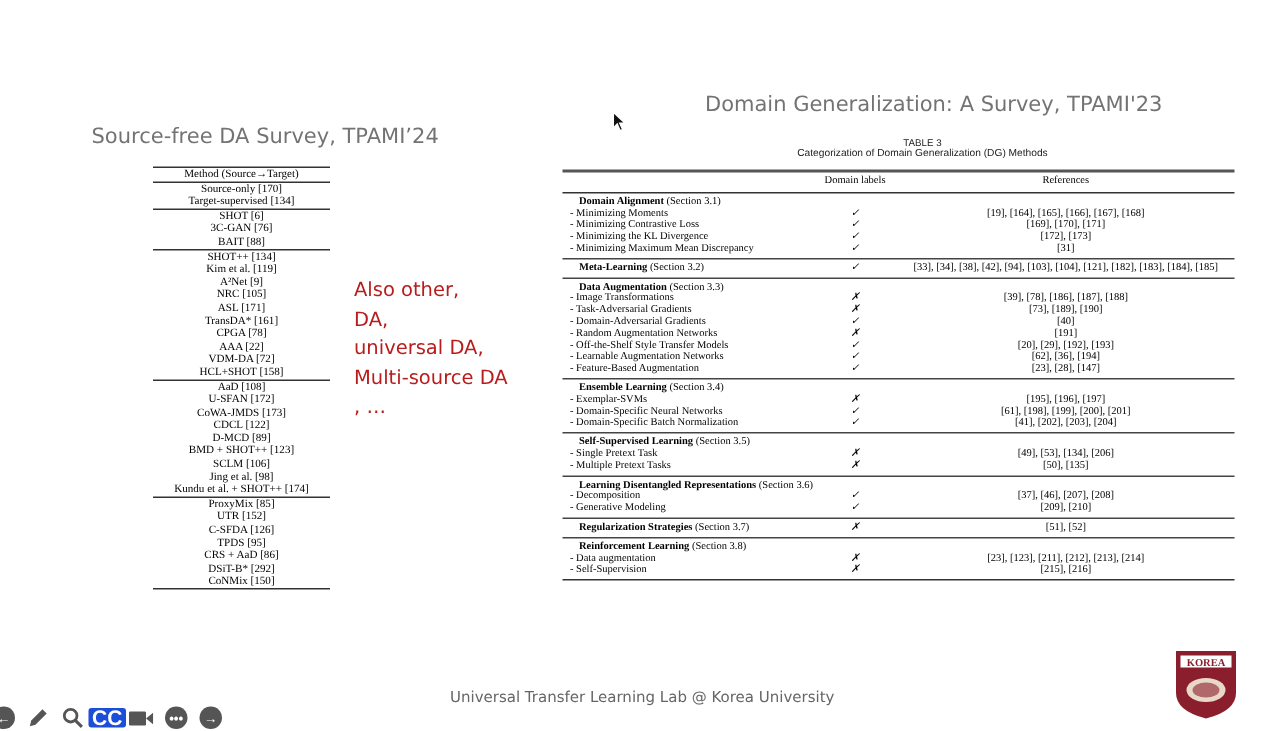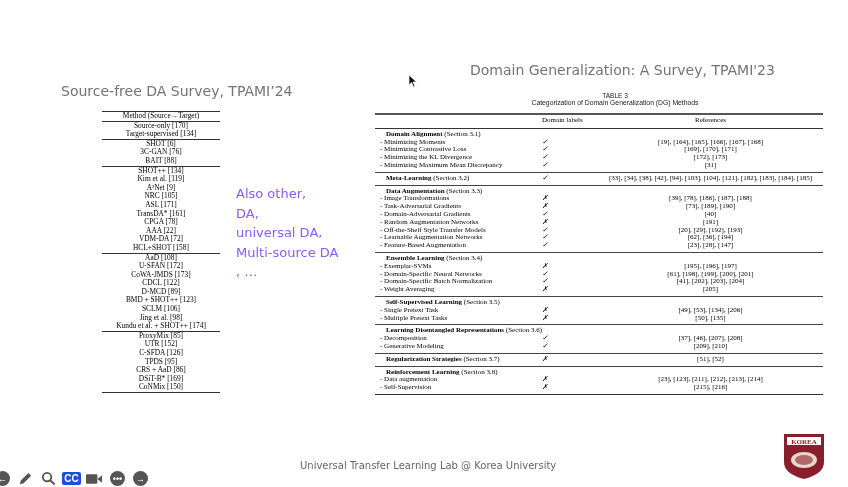--- a/index.html
+++ b/index.html
@@ -8,28 +8,28 @@
   .slide-title { font-family:"DejaVu Sans", sans-serif; font-size:14px; color:#737373; white-space:nowrap; }
   #left-title { left:61px; top:83px; }
   #right-title { left:470px; top:62px; }
 
   
   #sfda-table { left:102px; top:111px; width:118px; font-family:"Liberation Serif", serif; font-size:7.4px; line-height:8.6px; text-align:center; }
   #sfda-table .hdr { border-top:1px solid #333; border-bottom:1px solid #333; }
   #sfda-table .grp { border-bottom:1px solid #333; }
   #sfda-table .grp:last-child { border-bottom:1.5px solid #333; }
 
-  #also-note { left:236px; top:184px; font-family:"DejaVu Sans", sans-serif; font-size:13px; line-height:19.5px; color:#8b5cf6; white-space:pre-line; }
+  #also-note { left:236px; top:184px; font-family:"DejaVu Sans", sans-serif; font-size:13px; line-height:19.5px; color:#b91c1c; white-space:pre-line; }
   #dg-table-label { left:565px; top:92px; width:100px; text-align:center; font-size:6.5px; color:#222; }
   #dg-table-sub { left:495px; top:99px; width:240px; text-align:center; font-size:6.8px; color:#222; }
   #dg-table { left:375px; top:113px; width:448px; font-family:"Liberation Serif", serif; font-size:7px; line-height:7.8px; }
   #dg-table table { width:100%; border-collapse:collapse; }
   #dg-table td, #dg-table th { padding:0; vertical-align:top; font-weight:normal; }
   #dg-table .c1 { width:157px; padding-left:1px; white-space:nowrap; }
-  #dg-table .c2 { width:56px; text-align:left; }
+  #dg-table .c2 { width:56px; text-align:center; }
   #dg-table .c3 { text-align:center; white-space:nowrap; }
   #dg-table thead th { border-top:2px solid #555; border-bottom:1px solid #333; padding:2px 0 3px; }
   #dg-table tbody.sec { border-bottom:1px solid #444; }
   #dg-table tbody.sec tr:first-child td { padding-top:2px; }
   #dg-table tbody.sec tr:last-child td { padding-bottom:2px; }
   #dg-table tbody.last { border-bottom:1.5px solid #333; }
   #dg-table .sec-name { font-weight:bold;margin-left:10px; }
   #dg-table .sub { padding-left:5px;margin-top:41px; }
   .mark { font-style:italic; }
 
@@ -81,21 +81,21 @@
         <div>SCLM [106]</div>
         <div>Jing et al. [98]</div>
         <div>Kundu et al. + SHOT++ [174]</div>
       </div>
       <div class="grp">
         <div>ProxyMix [85]</div>
         <div>UTR [152]</div>
         <div>C-SFDA [126]</div>
         <div>TPDS [95]</div>
         <div>CRS + AaD [86]</div>
-        <div>DSiT-B* [169]</div>
+        <div>DSiT-B* [292]</div>
         <div>CoNMix [150]</div>
       </div>
     </div>
 </div>
 
 <div id="also-note" class="abs">Also other,
 DA,
 universal DA,
 Multi-source DA
 , …</div>
@@ -201,25 +201,20 @@
         <tr>
           <td class="c1 sub">- Domain-Specific Neural Networks</td>
           <td class="c2 mark">✓</td>
           <td class="c3">[61], [198], [199], [200], [201]</td>
         </tr>
         <tr>
           <td class="c1 sub">- Domain-Specific Batch Normalization</td>
           <td class="c2 mark">✓</td>
           <td class="c3">[41], [202], [203], [204]</td>
         </tr>
-        <tr>
-          <td class="c1 sub">- Weight Averaging</td>
-          <td class="c2 mark">✗</td>
-          <td class="c3">[205]</td>
-        </tr>
       </tbody>
       <tbody class="sec">
         <tr>
           <td class="c1"><span class="sec-name">Self-Supervised Learning</span> <span>(Section 3.5)</span></td>
           <td class="c2 mark"></td>
           <td class="c3"></td>
         </tr>
         <tr>
           <td class="c1 sub">- Single Pretext Task</td>
           <td class="c2 mark">✗</td>
@@ -286,21 +281,21 @@
         <path d="M2 14 L3 10 L11 2 L14 5 L6 13 Z" fill="#555"></path>
       </svg>
   </div>
   <div class="tb-btn">
     <svg width="15" height="15" viewBox="0 0 16 16">
         <circle cx="6.5" cy="6.5" r="4.5" fill="none" stroke="#555" stroke-width="2"></circle>
         <line x1="10" y1="10" x2="14.5" y2="14.5" stroke="#555" stroke-width="2.2"></line>
       </svg>
   </div>
   <div class="tb-btn">
-    <span style="background:#1d4ed8;color:#fff;font-size:10px;font-weight:bold;padding:2px 2px;border-radius:2px;line-height:9px;">CC</span>
+    <span style="background:#1d4ed8;color:#fff;font-size:14px;font-weight:bold;padding:2px 2px;border-radius:2px;line-height:9px;">CC</span>
   </div>
   <div class="tb-btn">
     <svg width="17" height="14" viewBox="0 0 18 14">
         <rect x="0" y="2" width="12" height="10" rx="1" fill="#555"></rect>
         <path d="M12 7 L17 3 L17 11 Z" fill="#555"></path>
       </svg>
   </div>
   <div class="tb-btn">
     <span class="tb-circle">•••</span>
   </div>

